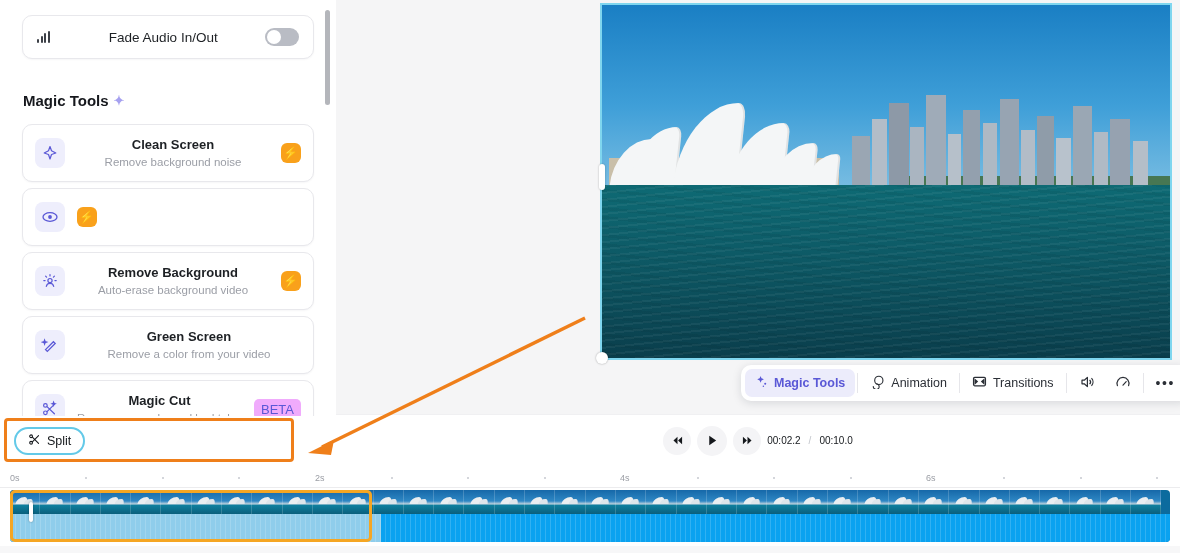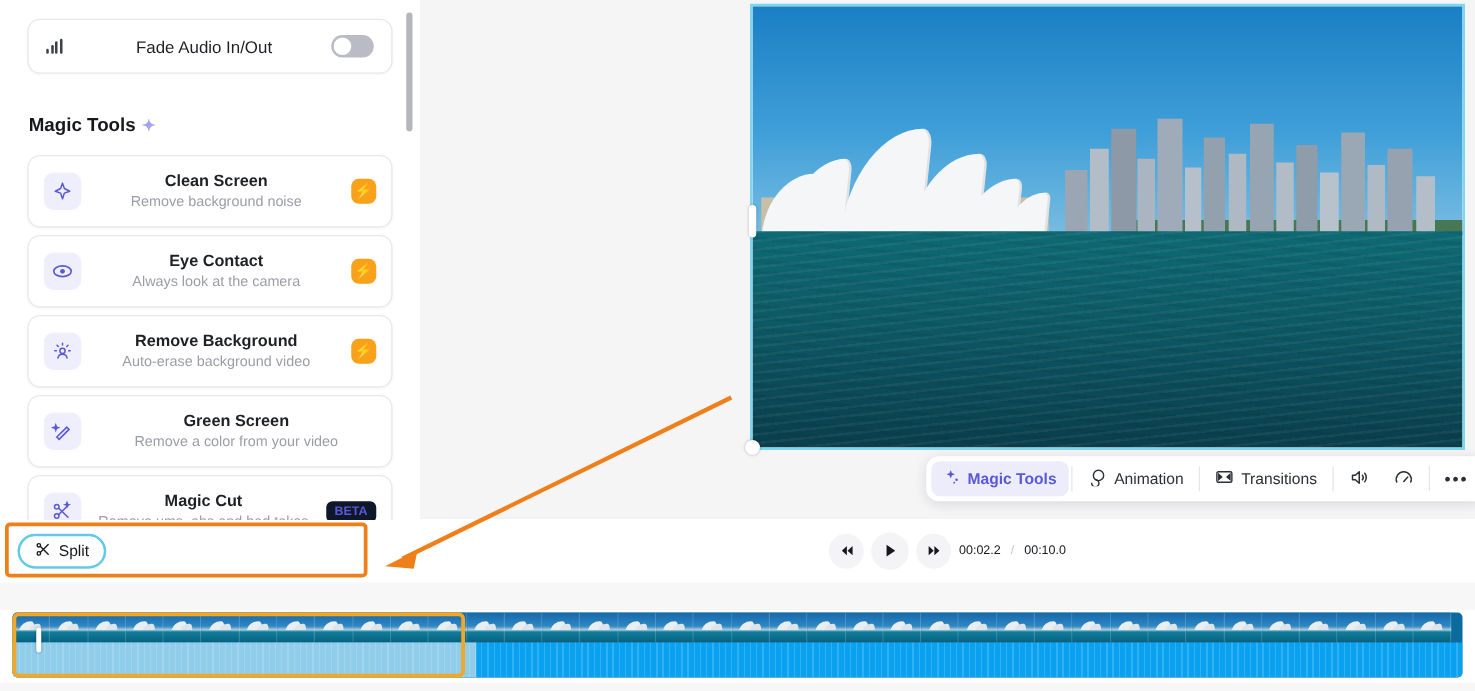--- a/index.html
+++ b/index.html
@@ -54,21 +54,21 @@
   .tool-txt { flex: 1; min-width: 0; }
   .tool-name { font-size: 13px; font-weight: 700; color: #1d2024; line-height: 16px; }
   .tool-sub { font-size: 11.5px; color: #9b9ea6; line-height: 16px; margin-top: 1px;
               white-space: nowrap; overflow: hidden; }
   .pro-badge {
     width: 20px; height: 20px; border-radius: 6px; background: #f9a11b;
     display:flex; align-items:center; justify-content:center; flex:none;
     color:#fff; font-size: 12px; line-height: 1;
   }
   .beta-badge {
-    background: #0f172a; color: #5a58d6; font-size: 10px; font-weight: 700;
+    background: #f0abfc; color: #5a58d6; font-size: 13px; font-weight: 400;
     padding: 3px 7px; border-radius: 5px; flex: none;
   }
 
   .scrollbar {
     position: absolute; left: 325px; top: 10px; width: 5px; height: 95px;
     background: #b4b6bb; border-radius: 3px;
   }
 
   
   .stage { position: absolute; left: 336px; top: 0; right: 0; height: 414px; background: #f5f5f6; }
@@ -246,24 +246,20 @@
       </span>
       <span class="pro-badge">⚡</span>
     </div>
 
     <div class="card tool" style="top:188px">
       <span class="tool-ico">
         <svg width="18" height="18" viewBox="0 0 18 18">
             <ellipse cx="9" cy="9" rx="7" ry="4.3" fill="none" stroke="currentColor" stroke-width="1.3"></ellipse>
             <circle cx="9" cy="9" r="1.9" fill="currentColor"></circle>
           </svg>
-      </span>
-      <span class="tool-txt">
-        <span class="tool-name" style="display:block">Eye Contact</span>
-        <span class="tool-sub" style="display:block">Always look at the camera</span>
       </span>
       <span class="pro-badge">⚡</span>
     </div>
 
     <div class="card tool" style="top:252px">
       <span class="tool-ico">
         <svg width="18" height="18" viewBox="0 0 18 18" stroke="currentColor" stroke-width="1.2" fill="none" stroke-linecap="round">
           <circle cx="9" cy="8.6" r="2.1"></circle>
             <path d="M5.3 14.4a3.8 3.8 0 0 1 7.4 0"></path>
           <path d="M9 2.6v1.4M4.6 4.2l1 1M13.4 4.2l-1 1M2.8 8.6h1.3M13.9 8.6h1.3"></path>
@@ -433,20 +429,38 @@
         <svg width="13" height="13" viewBox="0 0 16 16" fill="none" stroke="currentColor" stroke-width="1.3" stroke-linecap="round">
             <circle cx="3.8" cy="12" r="1.7"></circle>
             <circle cx="3.8" cy="4" r="1.7"></circle>
             <path d="M5.4 10.8L13 3.2M5.4 5.2L13 12.8"></path>
           </svg>
       </span>
       <span>Split</span>
     </div>
   </div>
 
+  <div class="ruler">
+    <span class="tick" style="left:10px">0s</span>
+    <span class="tick" style="left:315px">2s</span>
+    <span class="tick" style="left:620px">4s</span>
+    <span class="tick" style="left:926px">6s</span>
+    <span class="dot" style="left:85px"></span>
+    <span class="dot" style="left:162px"></span>
+    <span class="dot" style="left:238px"></span>
+    <span class="dot" style="left:391px"></span>
+    <span class="dot" style="left:467px"></span>
+    <span class="dot" style="left:544px"></span>
+    <span class="dot" style="left:697px"></span>
+    <span class="dot" style="left:773px"></span>
+    <span class="dot" style="left:850px"></span>
+    <span class="dot" style="left:1003px"></span>
+    <span class="dot" style="left:1080px"></span>
+    <span class="dot" style="left:1156px"></span>
+  </div>
 
   <div class="track">
     <div class="clip">
       <div class="film">
         <span class="frame"></span>
         <span class="frame"></span>
         <span class="frame"></span>
         <span class="frame"></span>
         <span class="frame"></span>
         <span class="frame"></span>

